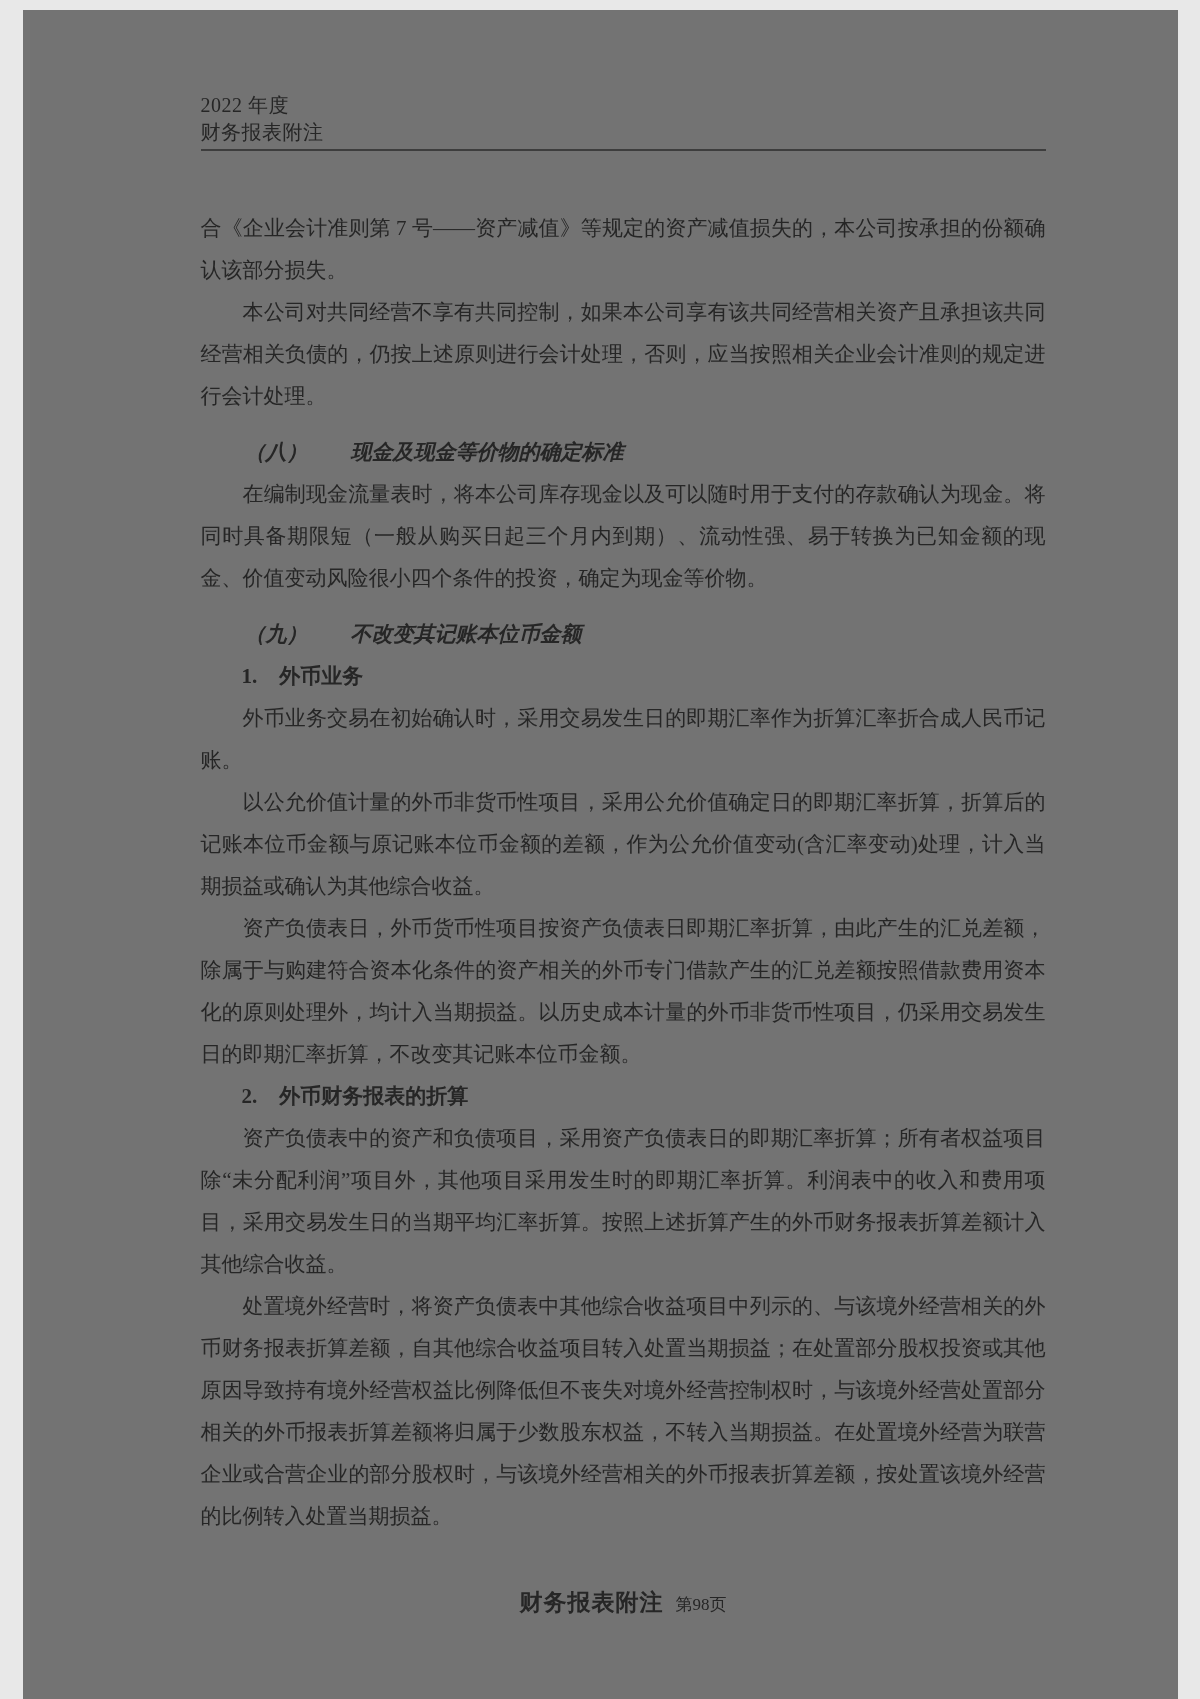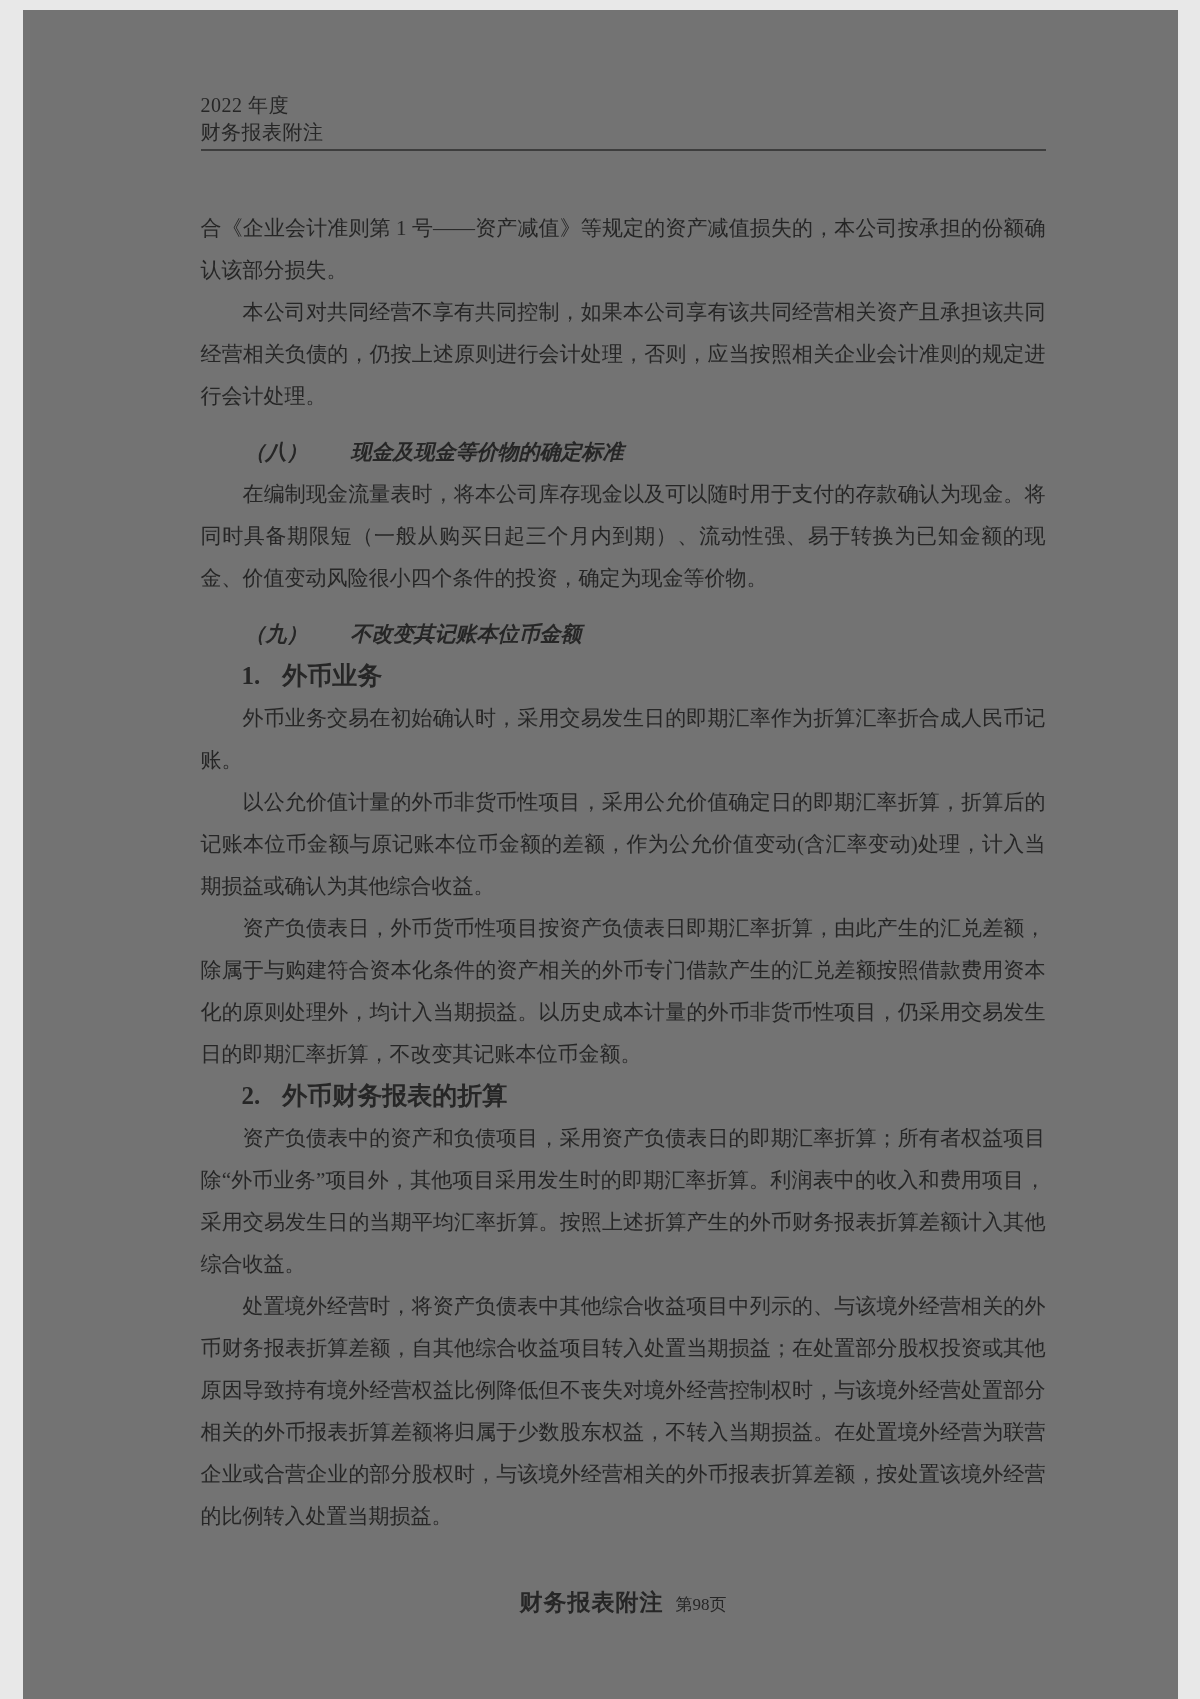--- a/index.html
+++ b/index.html
@@ -56,21 +56,21 @@
     font-weight: bold;
     font-size: 21px;
     line-height: 42px;
     font-style: italic;
   }
   .h1 .hnum { margin-right: 43px; }
   .h2 {
     margin: 0;
     padding-left: 41px;
     font-weight: bold;
-    font-size: 25px;
+    font-size: 21px;
     line-height: 42px;
   }
   .h2 .hnum { margin-right: 22px; }
   
   .page-footer {
     margin-top: 50px;
     text-align: center;
     white-space: nowrap;
   }
   .footer-label {
@@ -89,38 +89,38 @@
 <div class="sheet">
   <div class="content">
 
     <header class="page-header">
       <div class="hline">2022 年度</div>
       <div class="hline">财务报表附注</div>
       <hr class="header-rule">
     </header>
 
     <main class="doc-body">
-      <p class="para no-indent">合《企业会计准则第 1 号——资产减值》等规定的资产减值损失的，本公司按承担的份额确认该部分损失。</p>
+      <p class="para no-indent">合《企业会计准则第 7 号——资产减值》等规定的资产减值损失的，本公司按承担的份额确认该部分损失。</p>
       <p class="para">本公司对共同经营不享有共同控制，如果本公司享有该共同经营相关资产且承担该共同经营相关负债的，仍按上述原则进行会计处理，否则，应当按照相关企业会计准则的规定进行会计处理。</p>
 
       <p class="h1"><span class="hnum">（八）</span><span>现金及现金等价物的确定标准</span></p>
 
       <p class="para">在编制现金流量表时，将本公司库存现金以及可以随时用于支付的存款确认为现金。将同时具备期限短（一般从购买日起三个月内到期）、流动性强、易于转换为已知金额的现金、价值变动风险很小四个条件的投资，确定为现金等价物。</p>
 
       <p class="h1"><span class="hnum">（九）</span><span>不改变其记账本位币金额</span></p>
 
       <p class="h2"><span class="hnum">1.</span><span>外币业务</span></p>
 
       <p class="para">外币业务交易在初始确认时，采用交易发生日的即期汇率作为折算汇率折合成人民币记账。</p>
       <p class="para">以公允价值计量的外币非货币性项目，采用公允价值确定日的即期汇率折算，折算后的记账本位币金额与原记账本位币金额的差额，作为公允价值变动(含汇率变动)处理，计入当期损益或确认为其他综合收益。</p>
       <p class="para">资产负债表日，外币货币性项目按资产负债表日即期汇率折算，由此产生的汇兑差额，除属于与购建符合资本化条件的资产相关的外币专门借款产生的汇兑差额按照借款费用资本化的原则处理外，均计入当期损益。以历史成本计量的外币非货币性项目，仍采用交易发生日的即期汇率折算，不改变其记账本位币金额。</p>
 
       <p class="h2"><span class="hnum">2.</span><span>外币财务报表的折算</span></p>
 
-      <p class="para">资产负债表中的资产和负债项目，采用资产负债表日的即期汇率折算；所有者权益项目除“外币业务”项目外，其他项目采用发生时的即期汇率折算。利润表中的收入和费用项目，采用交易发生日的当期平均汇率折算。按照上述折算产生的外币财务报表折算差额计入其他综合收益。</p>
+      <p class="para">资产负债表中的资产和负债项目，采用资产负债表日的即期汇率折算；所有者权益项目除“未分配利润”项目外，其他项目采用发生时的即期汇率折算。利润表中的收入和费用项目，采用交易发生日的当期平均汇率折算。按照上述折算产生的外币财务报表折算差额计入其他综合收益。</p>
       <p class="para">处置境外经营时，将资产负债表中其他综合收益项目中列示的、与该境外经营相关的外币财务报表折算差额，自其他综合收益项目转入处置当期损益；在处置部分股权投资或其他原因导致持有境外经营权益比例降低但不丧失对境外经营控制权时，与该境外经营处置部分相关的外币报表折算差额将归属于少数股东权益，不转入当期损益。在处置境外经营为联营企业或合营企业的部分股权时，与该境外经营相关的外币报表折算差额，按处置该境外经营的比例转入处置当期损益。</p>
     </main>
 
     <footer class="page-footer">
       <span class="footer-label">财务报表附注</span><span class="footer-page">第98页</span>
     </footer>
 
   </div>
 </div>
 

